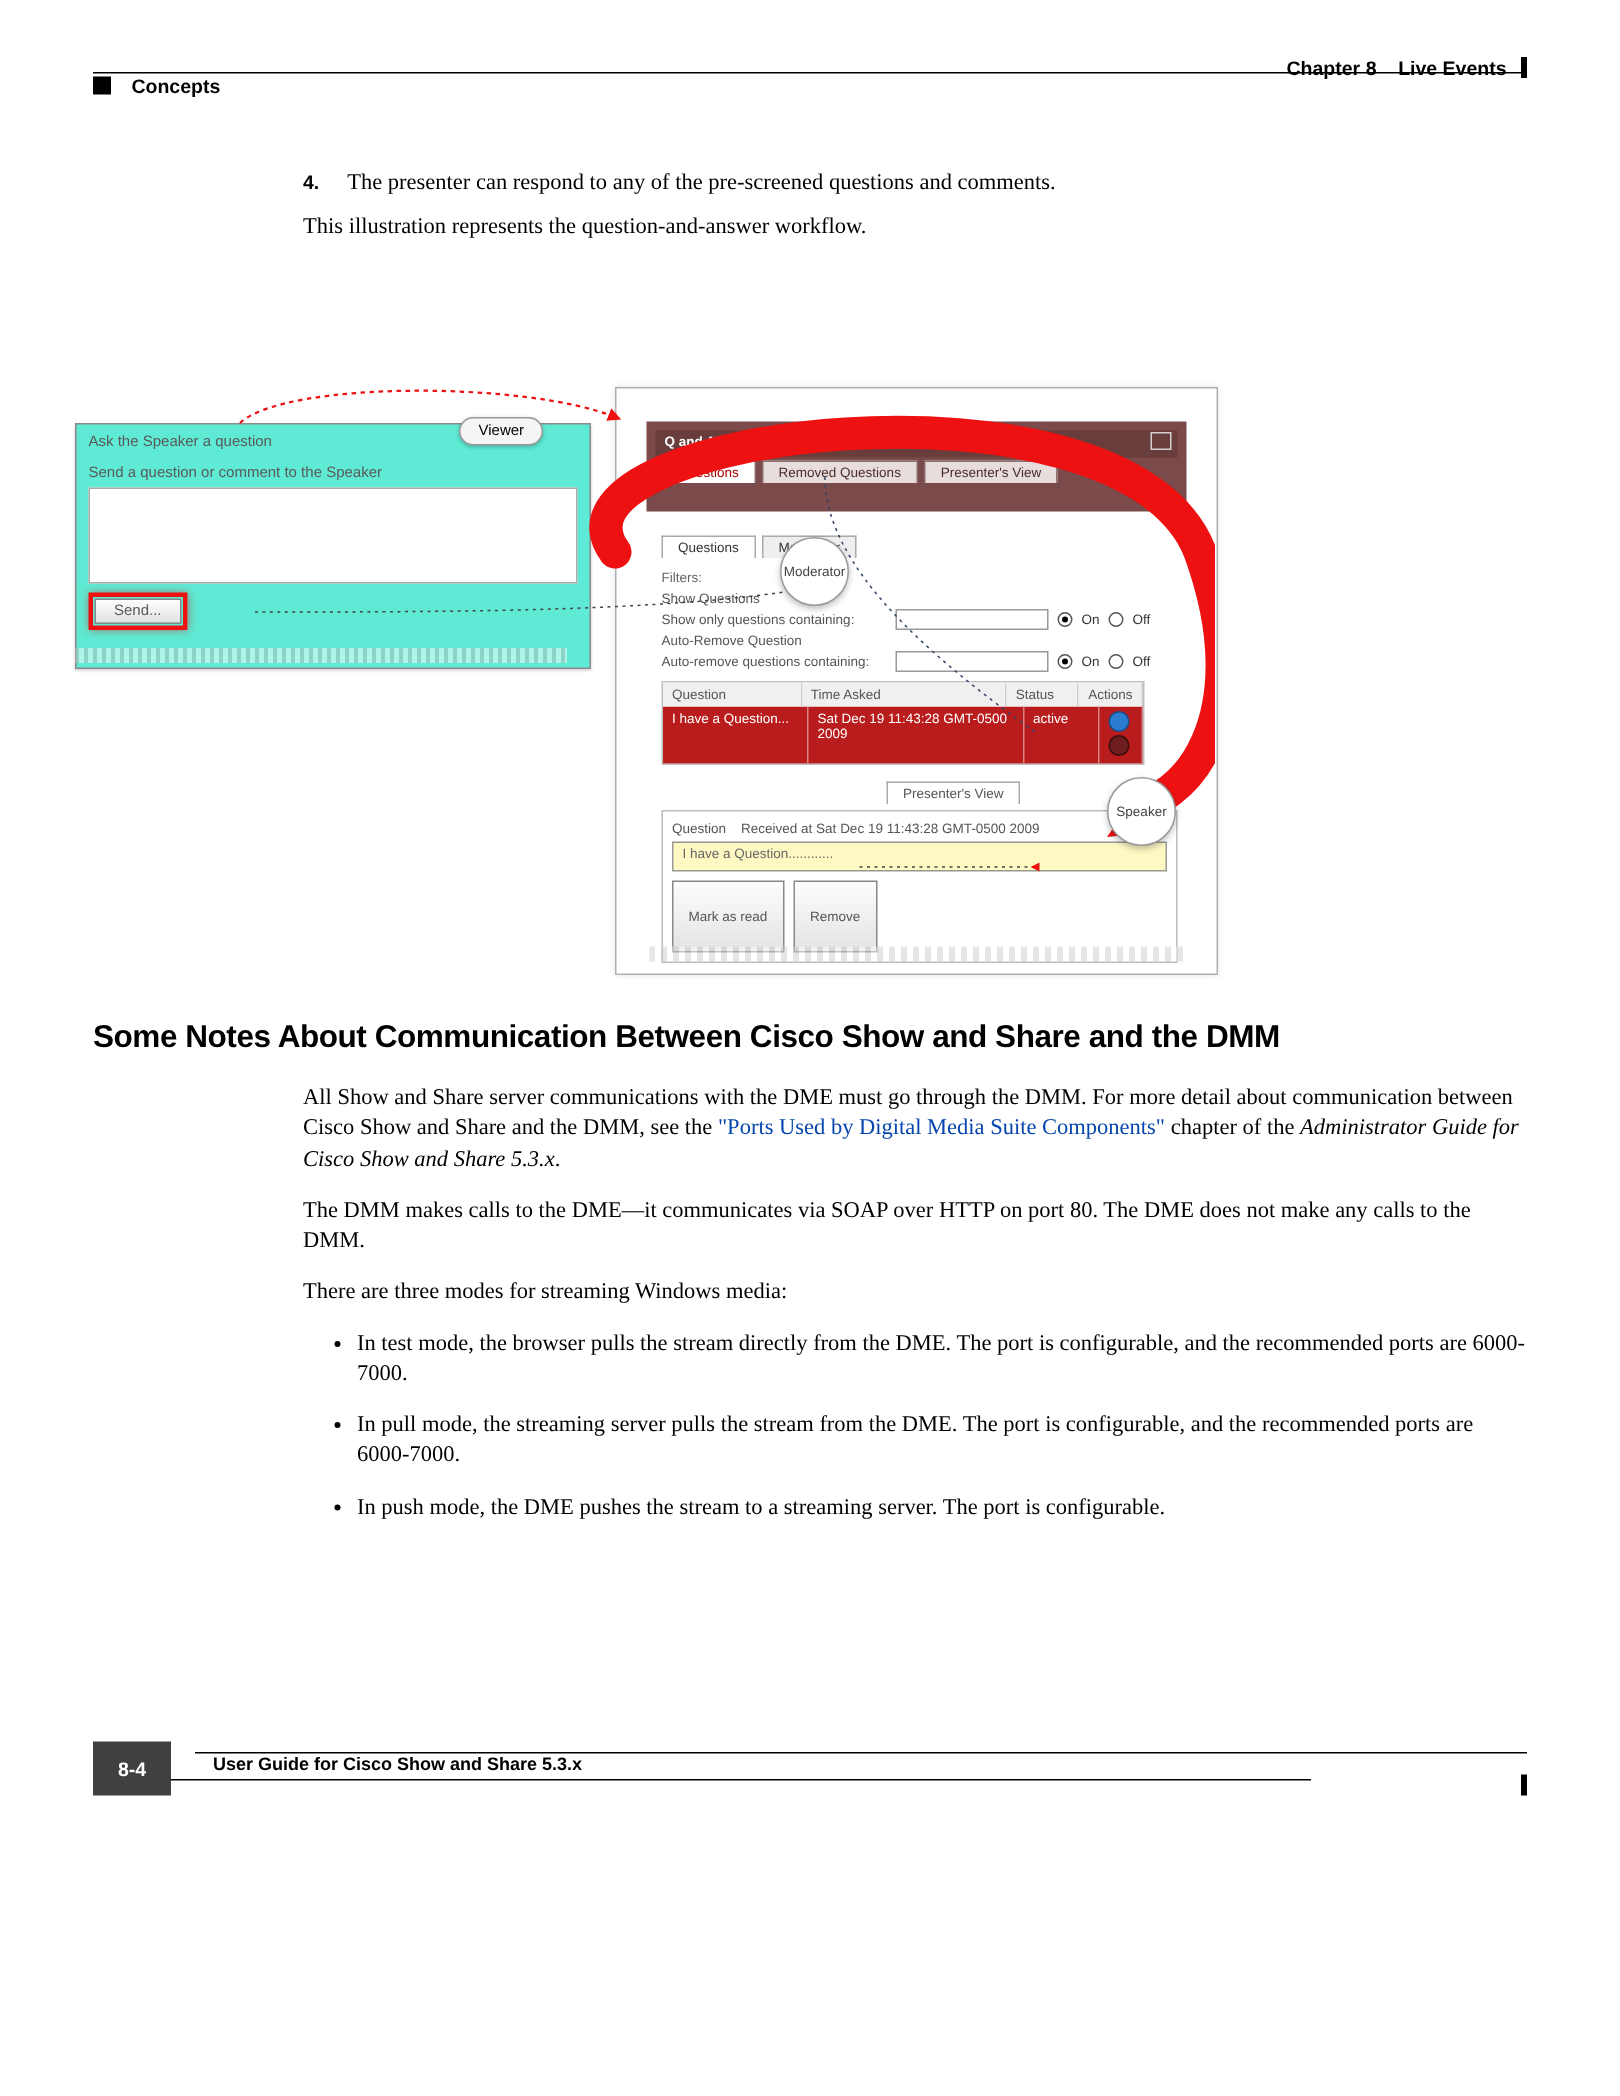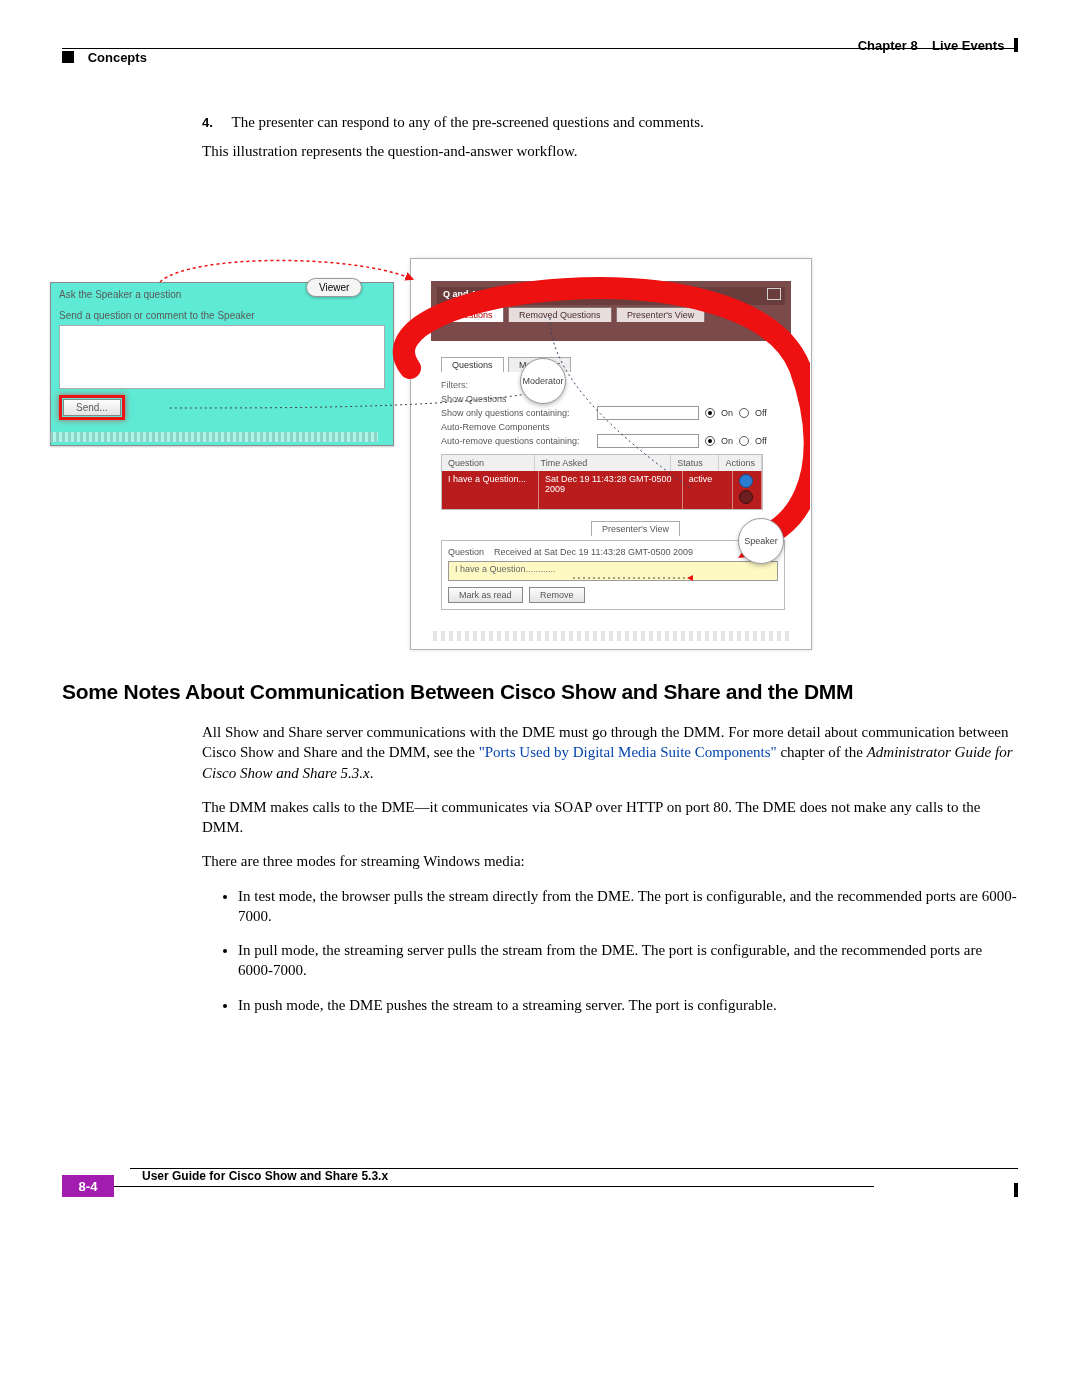--- a/index.html
+++ b/index.html
@@ -242,21 +242,21 @@
   }
   .pres-input {
     height:14px; border:1px solid #999; background:#fef9c3;
     padding:2px 6px; font:9px Arial; color:#666;
     margin-top:4px;
   }
   .btn-sm {
     display:inline-block;
     border:1px solid #888;
     background:linear-gradient(#fdfdfd,#e3e3e3);
-    padding:2px 10px;
+    padding:18px 10px;
     font:9px Arial;
     margin-top:6px;
     margin-right:4px;
   }
   .torn2 {
     position: absolute;
     left: 22px; right: 22px; top: 372px;
     height: 10px;
     background: repeating-linear-gradient(90deg,#ccc 0 4px,#fff 4px 8px);
     opacity:.5;
@@ -330,22 +330,22 @@
     font-family: Arial, Helvetica, sans-serif;
     font-weight: bold;
     font-size: 12px;
     margin-top: 47px;
   }
   .ftr-pagebox {
     position: absolute;
     left: 62px;
     bottom: 200px;
     width: 52px;
-    height: 22px;
-    background: #a21caf;
+    height: 36px;
+    background: #404040;
     color: #fff;
     font-family: Arial, Helvetica, sans-serif;
     font-weight: bold;
     font-size: 13px;
     display: flex;
     align-items: center;
     justify-content: center;
   }
   .ftr-bar {
     position: absolute;
@@ -440,21 +440,21 @@
         <div class="filters-lbl">Filters:</div>
         <div>Show Questions</div>
         <div class="filter-row">
           <span class="flabel">Show only questions containing:</span>
           <span class="txt"></span>
           <span class="radio on"></span>
           <span class="rv">On</span>
           <span class="radio"></span>
           <span class="rv">Off</span>
         </div>
-        <div>Auto-Remove Components</div>
+        <div>Auto-Remove Question</div>
         <div class="filter-row">
           <span class="flabel">Auto-remove questions containing:</span>
           <span class="txt"></span>
           <span class="radio on"></span>
           <span class="rv">On</span>
           <span class="radio"></span>
           <span class="rv">Off</span>
         </div>
 
         <div class="qtable">

